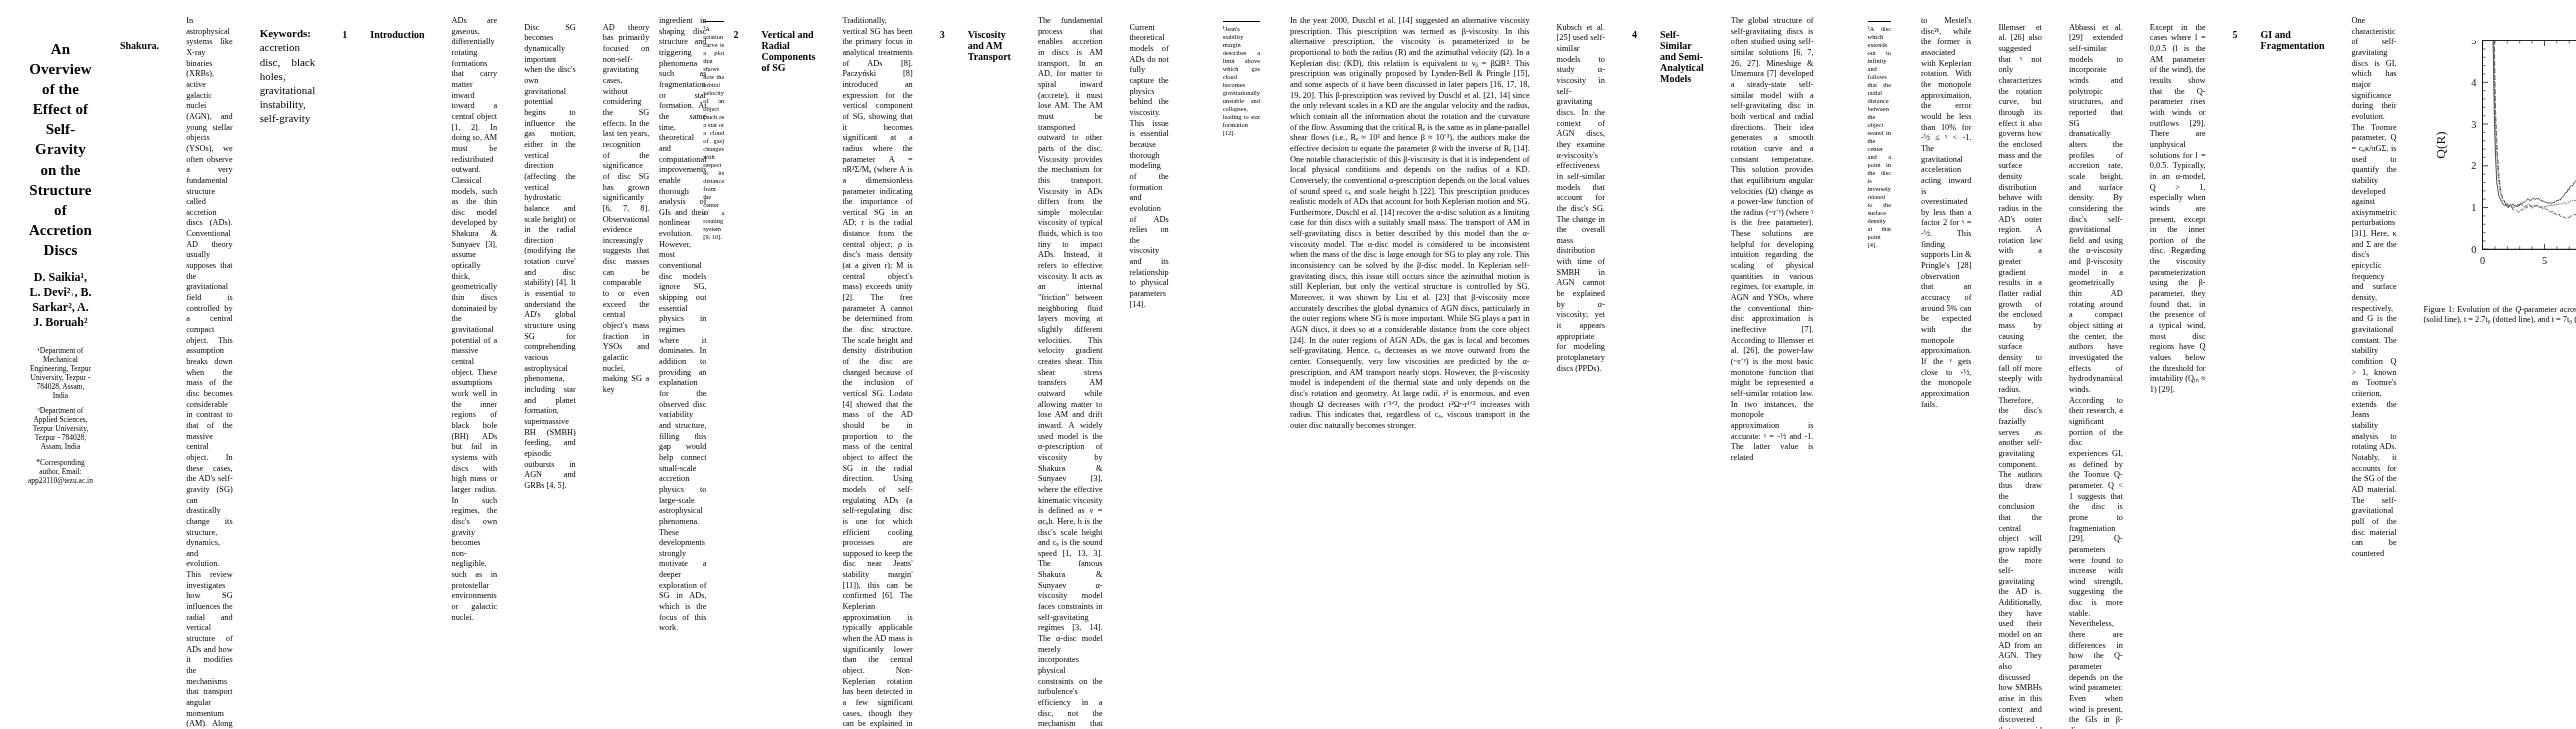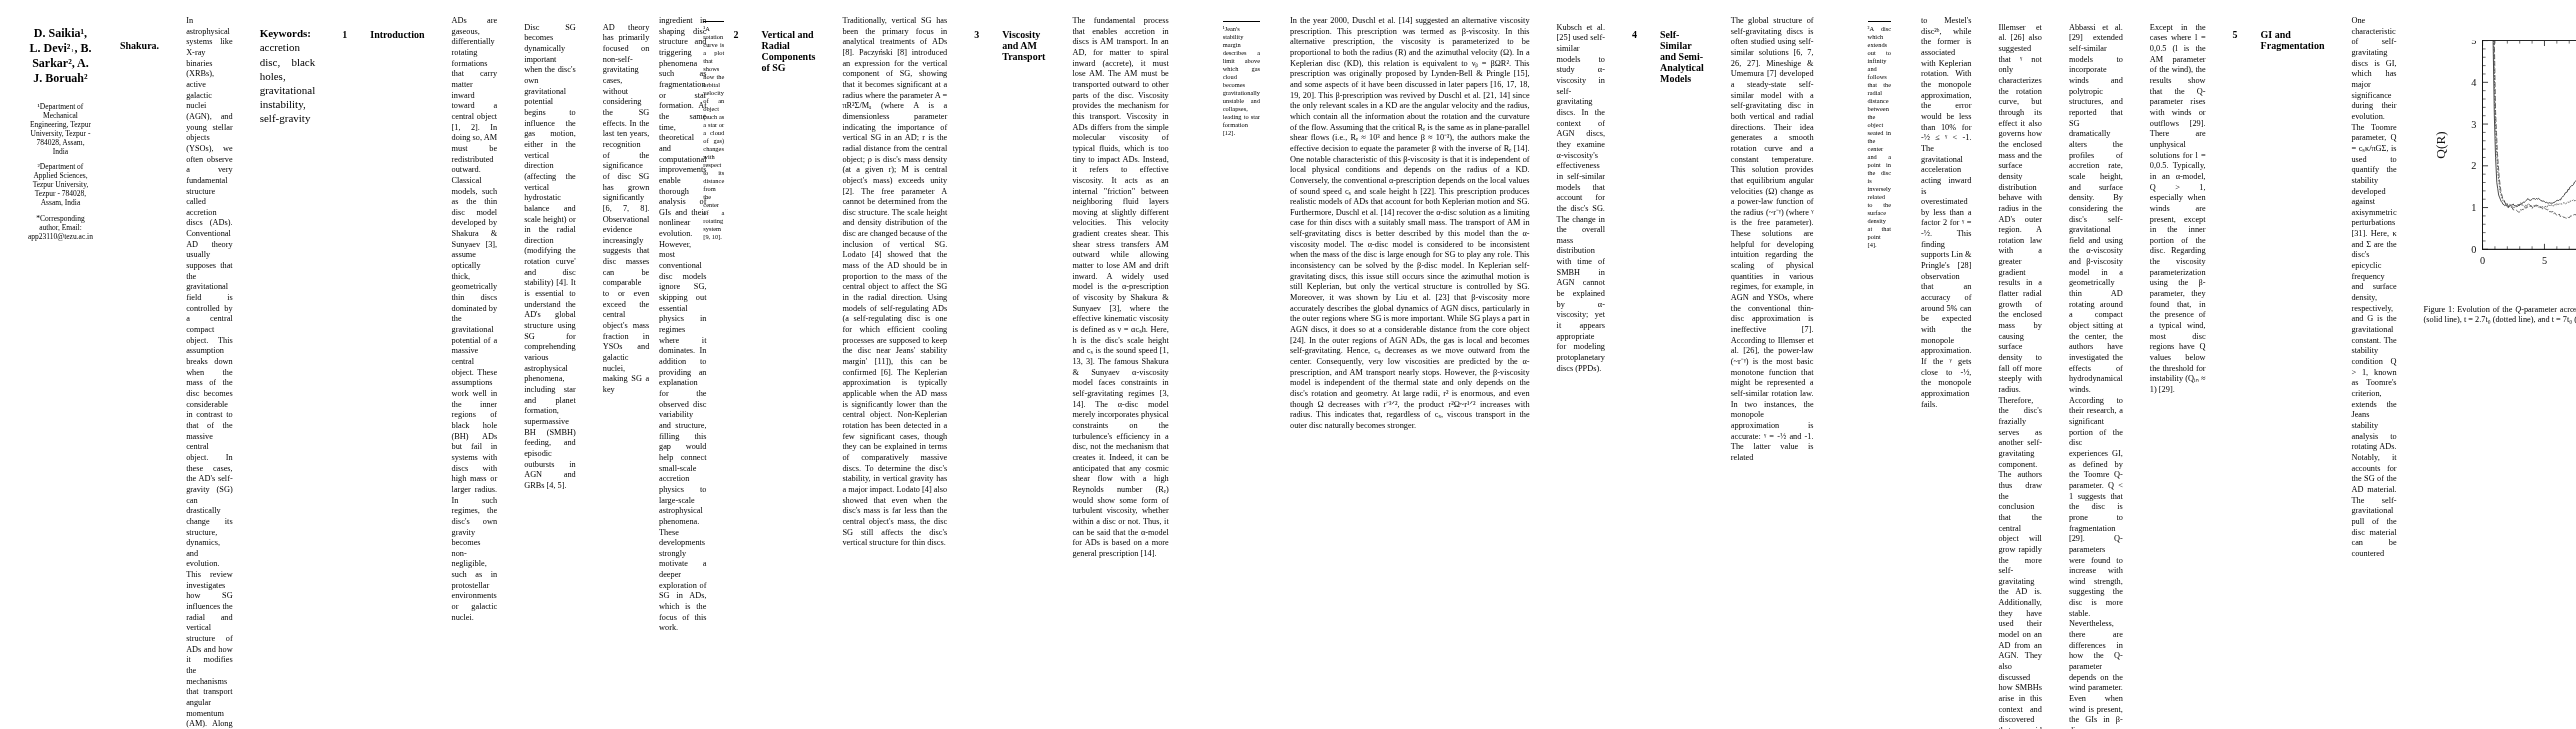--- a/index.html
+++ b/index.html
@@ -40,20 +40,24 @@
 </style>
 </head>
 <body>
 
 <div class="page">
   <div class="cols">
 
     <div class="col">
       <div class="colinner">
         <div>
+          <div class="title">
+            <span>An Overview of the Effect of Self-Gravity</span><br>
+            <span>on the Structure of Accretion Discs</span>
+          </div>
           <div class="authors">D. Saikia¹, L. Devi²˒, B. Sarkar², A. J. Boruah²</div>
           <div class="affil">¹Department of Mechanical Engineering, Tezpur University, Tezpur - 784028, Assam, India</div>
           <div class="affil second">²Department of Applied Sciences, Tezpur University, Tezpur - 784028, Assam, India</div>
           <div class="corr">*Corresponding author, Email: app23110@tezu.ac.in</div>
         </div>
 
         <div class="h-abstract">Shakura.</div>
         <p class="body">In astrophysical systems like X-ray binaries (XRBs), active galactic nuclei (AGN), and young stellar objects (YSOs), we often observe a very fundamental structure called accretion discs (ADs). Conventional AD theory usually supposes that the gravitational field is controlled by a central compact object. This assumption breaks down when the mass of the disc becomes considerable in contrast to that of the massive central object. In these cases, the AD's self-gravity (SG) can drastically change its structure, dynamics, and evolution. This review investigates how SG influences the radial and vertical structure of ADs and how it modifies the mechanisms that transport angular momentum (AM). Along with these, this review also tries to explore how gravitational instabilities (GIs) evolve and how they affect disc fragmentation and astrophysical phenomena like stellar and planetary formation, AGN dynamics, and gamma-ray bursts (GRBs).</p>
         <div class="kw"><b>Keywords:</b><span> accretion disc, black holes, gravitational instability, self-gravity</span></div>
 
@@ -80,20 +84,21 @@
           <span class="sec-num">2</span>
           <span class="sec-t">Vertical and Radial Components of SG</span>
         </div>
         <p class="body">Traditionally, vertical SG has been the primary focus in analytical treatments of ADs [8]. Paczyński [8] introduced an expression for the vertical component of SG, showing that it becomes significant at a radius where the parameter A = πR²Σ/Mₐ (where A is a dimensionless parameter indicating the importance of vertical SG in an AD; r is the radial distance from the central object; ρ is disc's mass density (at a given r); M is central object's mass) exceeds unity [2]. The free parameter A cannot be determined from the disc structure. The scale height and density distribution of the disc are changed because of the inclusion of vertical SG. Lodato [4] showed that the mass of the AD should be in proportion to the mass of the central object to affect the SG in the radial direction. Using models of self-regulating ADs (a self-regulating disc is one for which efficient cooling processes are supposed to keep the disc near Jeans' stability margin' [11]), this can be confirmed [6]. The Keplerian approximation is typically applicable when the AD mass is significantly lower than the central object. Non-Keplerian rotation has been detected in a few significant cases, though they can be explained in terms of comparatively massive discs. To determine the disc's stability, in vertical gravity has a major impact. Lodato [4] also showed that even when the disc's mass is far less than the central object's mass, the disc SG still affects the disc's vertical structure for thin discs.</p>
 
         <div class="sec-h">
           <span class="sec-num">3</span>
           <span class="sec-t">Viscosity and AM Transport</span>
         </div>
         <p class="body">The fundamental process that enables accretion in discs is AM transport. In an AD, for matter to spiral inward (accrete), it must lose AM. The AM must be transported outward to other parts of the disc. Viscosity provides the mechanism for this transport. Viscosity in ADs differs from the simple molecular viscosity of typical fluids, which is too tiny to impact ADs. Instead, it refers to effective viscosity. It acts as an internal "friction" between neighboring fluid layers moving at slightly different velocities. This velocity gradient creates shear. This shear stress transfers AM outward while allowing matter to lose AM and drift inward. A widely used model is the α-prescription of viscosity by Shakura &amp; Sunyaev [3], where the effective kinematic viscosity is defined as ν = αcₛh. Here, h is the disc's scale height and cₛ is the sound speed [1, 13, 3]. The famous Shakura &amp; Sunyaev α-viscosity model faces constraints in self-gravitating regimes [3, 14]. The α-disc model merely incorporates physical constraints on the turbulence's efficiency in a disc, not the mechanism that creates it. Indeed, it can be anticipated that any cosmic shear flow with a high Reynolds number (Rₑ) would show some form of turbulent viscosity, whether within a disc or not. Thus, it can be said that the α-model for ADs is based on a more general prescription [14].</p>
+        <p class="body">Current theoretical models of ADs do not fully capture the physics behind the viscosity. This issue is essential because thorough modeling of the formation and evolution of ADs relies on the viscosity and its relationship to physical parameters [14].</p>
 
         <div class="spacer"></div>
         <div class="fnote">
           <p>¹Jean's stability margin describes a limit above which gas cloud becomes gravitationally unstable and collapses, leading to star formation [12].</p>
         </div>
       </div>
     </div>
 
     <div class="col">
       <div class="colinner">

